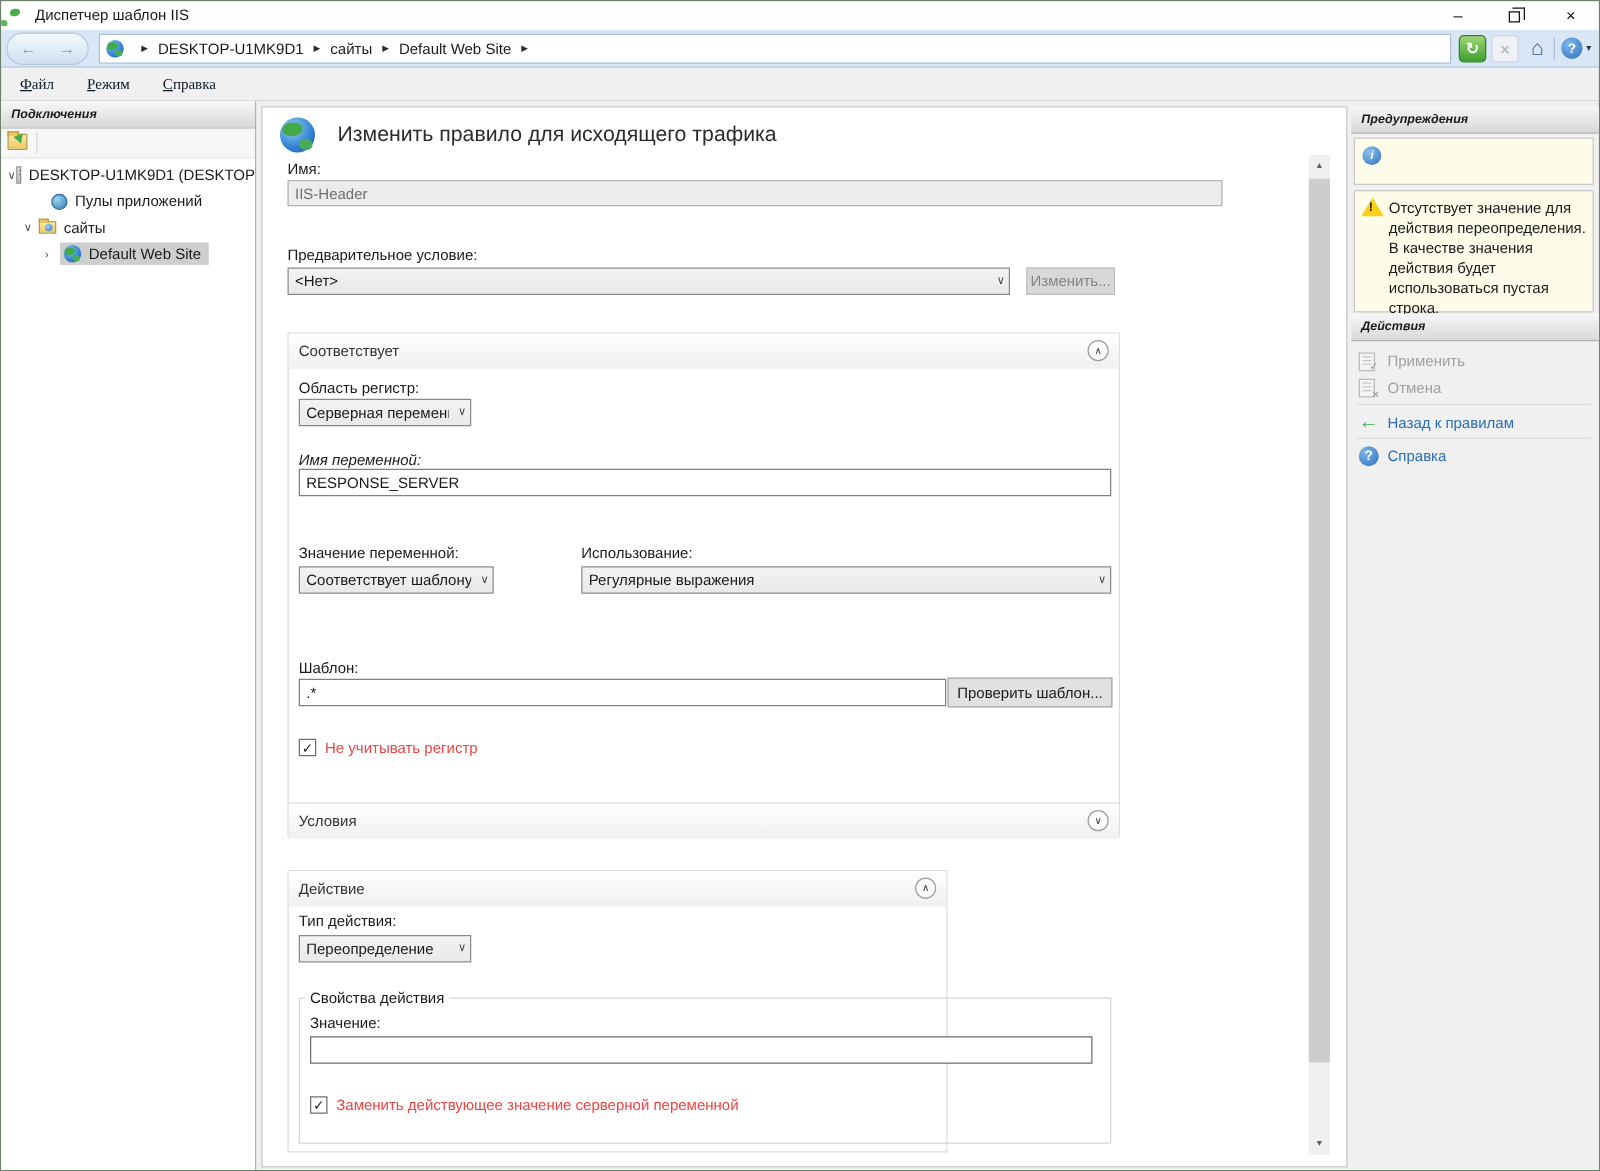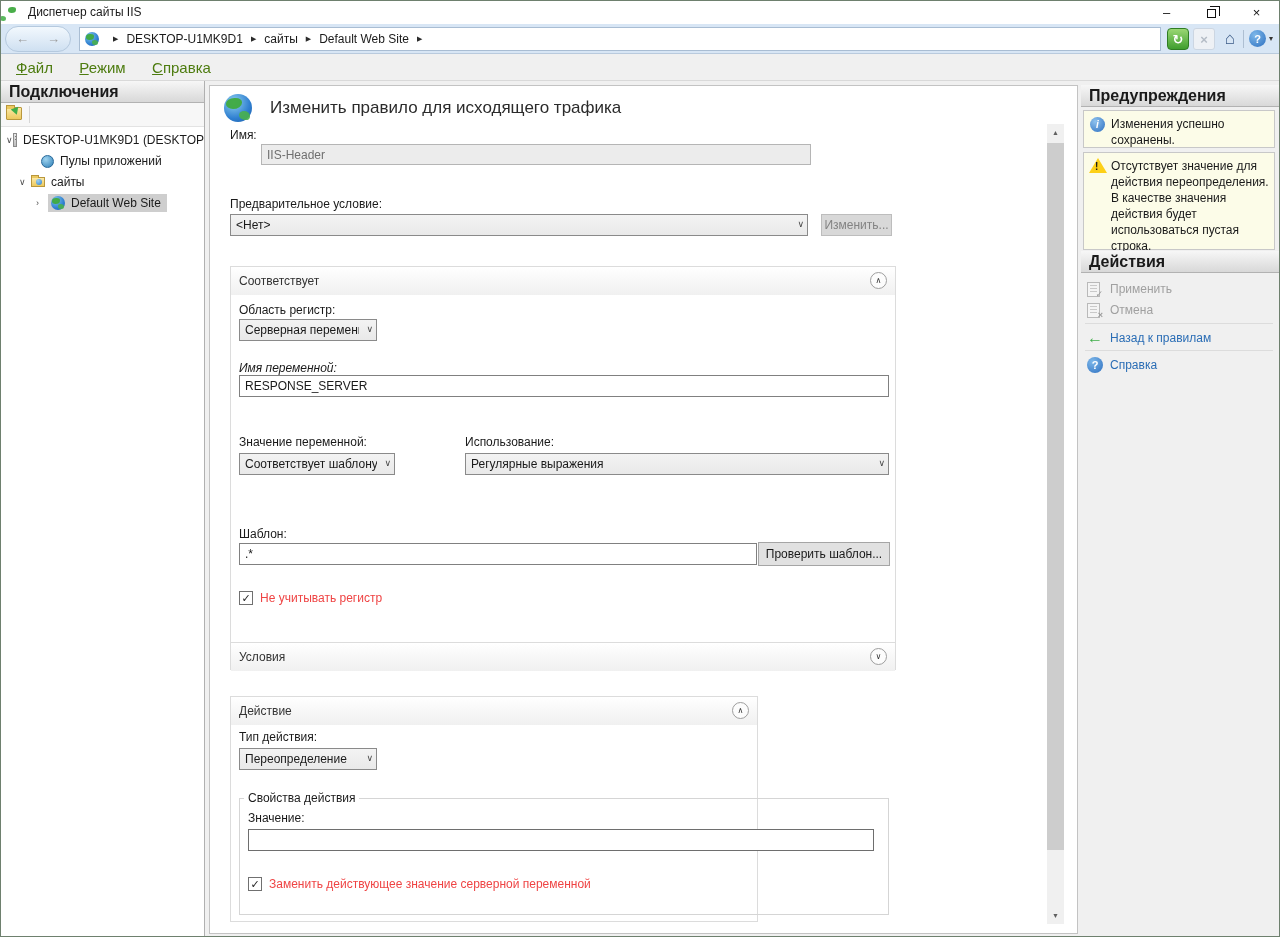--- a/index.html
+++ b/index.html
@@ -28,26 +28,26 @@
   .addr-btn { position:absolute; top:4px; width:22px; height:22px; display:flex; align-items:center; justify-content:center; }
   .refresh-btn { left:1166px; border-radius:4px; background:linear-gradient(#9ad774,#3f9e2f); border:1px solid #2f7d24; color:#fff; font-weight:bold; font-size:13px; }
   .stop-btn { left:1192px; border-radius:3px; background:#eef1f5; border:1px solid #ccd6e2; color:#b4bcc6; font-size:13px; font-weight:bold; }
   .home-btn { left:1218px; font-size:17px; color:#3a5a86; }
   .addr-sep { position:absolute; left:1242px; top:6px; width:1px; height:18px; background:#aebfd2; }
   .help-btn { position:absolute; left:1248px; top:6px; width:17px; height:17px; border-radius:50%; background:radial-gradient(circle at 35% 30%,#7db8ea,#2d6fc0); color:#fff; font-size:11px; font-weight:bold; display:flex; align-items:center; justify-content:center; }
   .help-caret { position:absolute; left:1268px; top:10px; font-size:8px; color:#333; }
 
   
   .menubar { position:absolute; top:54px; left:0; right:0; height:26px; background:#f0f0f0; border-bottom:1px solid #d9d9d9; }
-  .menu-item { display:inline-block; font-size:15px; color:#4d7c0f; line-height:25px; padding:0 11px; }
+  .menu-item { display:inline-block; font-size:12px; color:#0f172a; line-height:25px; padding:0 11px;font-family:Liberation Serif, serif; }
   .menu-item::first-letter { text-decoration:underline; }
 
   
   .sidebar { position:absolute; left:0; top:80px; width:204px; height:855px; background:#fff; border-right:1px solid #b0b0b0; }
-  .panel-header { height:22px; background:linear-gradient(#f7f7f7,#d8d8d8); border-bottom:1px solid #b2b2b2; font-size:16px; font-weight:bold; color:#1a1a1a; line-height:21px; padding-left:8px; }
+  .panel-header { height:22px; background:linear-gradient(#f7f7f7,#d8d8d8); border-bottom:1px solid #b2b2b2; font-size:10px; font-weight:bold; color:#1a1a1a; line-height:21px; padding-left:8px;font-style:italic; }
   .side-toolbar { height:24px; background:#f7f7f7; border-bottom:1px solid #e3e3e3; position:relative; }
   .tb-folder { position:absolute; left:5px; top:4px; width:16px; height:13px; background:linear-gradient(#fbe9a8,#ecc95e); border:1px solid #b9973c; border-radius:1px; }
   .tb-folder::before { content:""; position:absolute; left:-1px; top:-3px; width:7px; height:3px; background:#ecc95e; border:1px solid #b9973c; border-bottom:none; }
   .tb-folder::after { content:""; position:absolute; right:1px; top:-2px; width:0; height:0; border-left:4px solid transparent; border-right:4px solid transparent; border-bottom:7px solid #3fae49; transform:rotate(40deg); }
   .tb-sep { position:absolute; left:28px; top:3px; width:1px; height:17px; background:#d6d6d6; }
   .tree { position:absolute; left:0; top:46px; right:0; bottom:0; background:#fff; overflow:hidden; }
   .tree-row { position:absolute; height:20px; display:flex; align-items:center; font-size:12px; color:#1a1a1a; white-space:nowrap; width:100%; overflow:hidden; }
   .tw { color:#4d4d4d; font-size:9px; width:12px; display:inline-block; }
   .server-icon { position:relative; width:11px; height:14px; background:linear-gradient(#e8e8e8,#bdbdbd); border:1px solid #8b8b8b; margin-right:6px; }
   .server-icon::before { content:""; position:absolute; left:1px; top:2px; right:1px; height:1px; background:#7a7a7a; box-shadow:0 3px 0 #7a7a7a; }
@@ -110,21 +110,21 @@
   .help-circle { width:16px; height:16px; border-radius:50%; background:radial-gradient(circle at 35% 30%,#7db8ea,#2d6fc0); color:#fff; font-size:11px; font-weight:bold; display:flex; align-items:center; justify-content:center; margin-right:7px; flex:none; }
   .hsep { position:absolute; left:4px; width:188px; height:1px; background:#dcdcdc; }
 </style>
 </head>
 <body>
 
 <div class="window">
 
   <div class="titlebar">
     <span class="app-icon globe-icon"></span>
-    <span class="title">Диспетчер сайты IIS</span>
+    <span class="title">Диспетчер шаблон IIS</span>
     <div class="win-controls">
       <div class="win-btn">
           <span>–</span>
         </div>
       <div class="win-btn">
           <span class="restore-glyph"></span>
         </div>
       <div class="win-btn">
           <span>×</span>
         </div>
@@ -199,21 +199,21 @@
     </div>
   </div>
 
   <div class="content">
     <div class="page-icon">
         <div class="globe-big"></div>
       </div>
     <div class="page-title">Изменить правило для исходящего трафика</div>
 
     <div class="flabel" style="left:20px; top:42px;">Имя:</div>
-    <input class="tinput" style="left: 20px; top: 58px; width: 550px; height: 21px; margin-left: 31px;" disabled="" value="IIS-Header">
+    <input class="tinput" style="left: 20px; top: 58px; width: 748px; height: 21px;" disabled="" value="IIS-Header">
 
     <div class="flabel" style="left:20px; top:111px;">Предварительное условие:</div>
     <div class="combo" style="left:20px; top:128px; width:578px; height:22px;">
       <span class="ctext">&lt;Нет&gt;</span>
       <span class="carrow">∨</span>
     </div>
     <div class="btn btn-disabled" style="left:611px; top:128px; width:71px; height:22px; line-height:20px;">Изменить...</div>
 
     <div class="section" style="left:20px; top:180px; width:666px; height:400px;">
       <div class="sec-header">
@@ -295,21 +295,20 @@
     </div>
   </div>
 
   <div class="rightpanel">
     <div class="panel-header">Предупреждения</div>
 
     <div class="alert-box" style="top:25px; height:38px;">
       <span class="info-icon">
           <span>i</span>
         </span>
-      <span class="alert-text">Изменения успешно сохранены.</span>
     </div>
 
     <div class="alert-box" style="top:67px; height:98px;">
       <span class="warn-icon">
           <span>!</span>
         </span>
       <span class="alert-text">Отсутствует значение для действия переопределения. В качестве значения действия будет использоваться пустая строка.</span>
     </div>
 
     <div class="panel-header" style="position:absolute; top:166px; left:0; right:0;">Действия</div>

